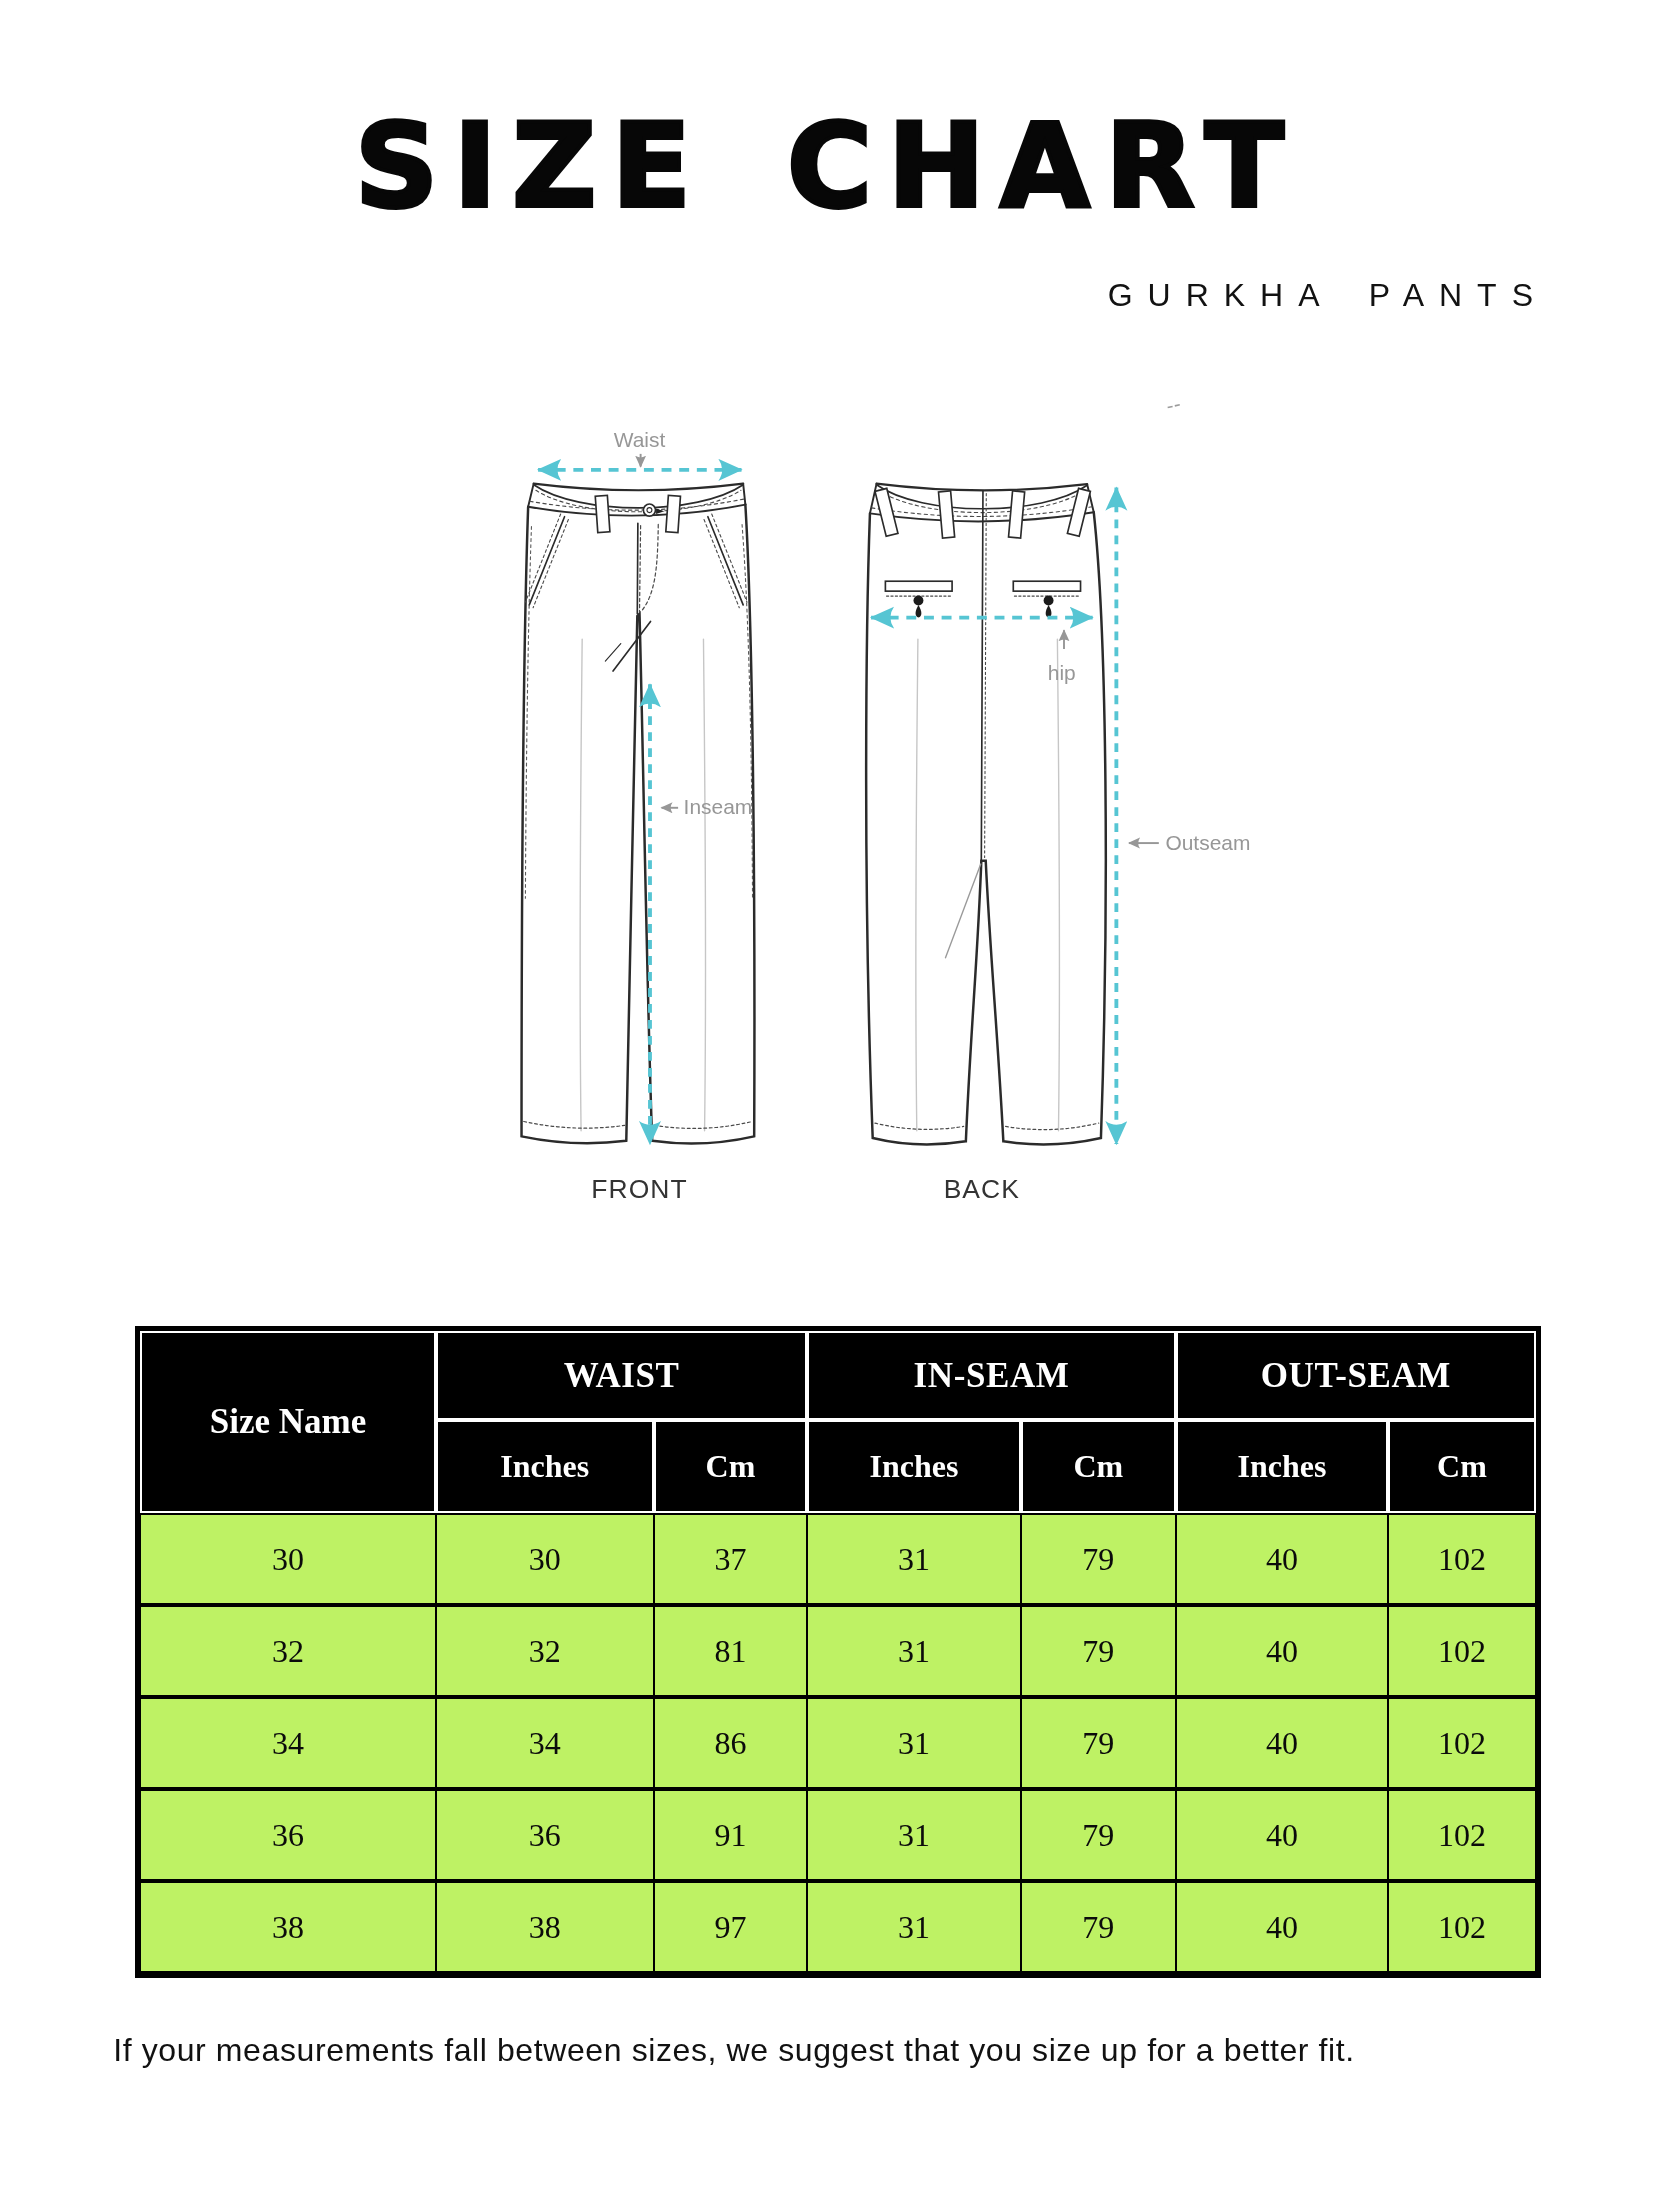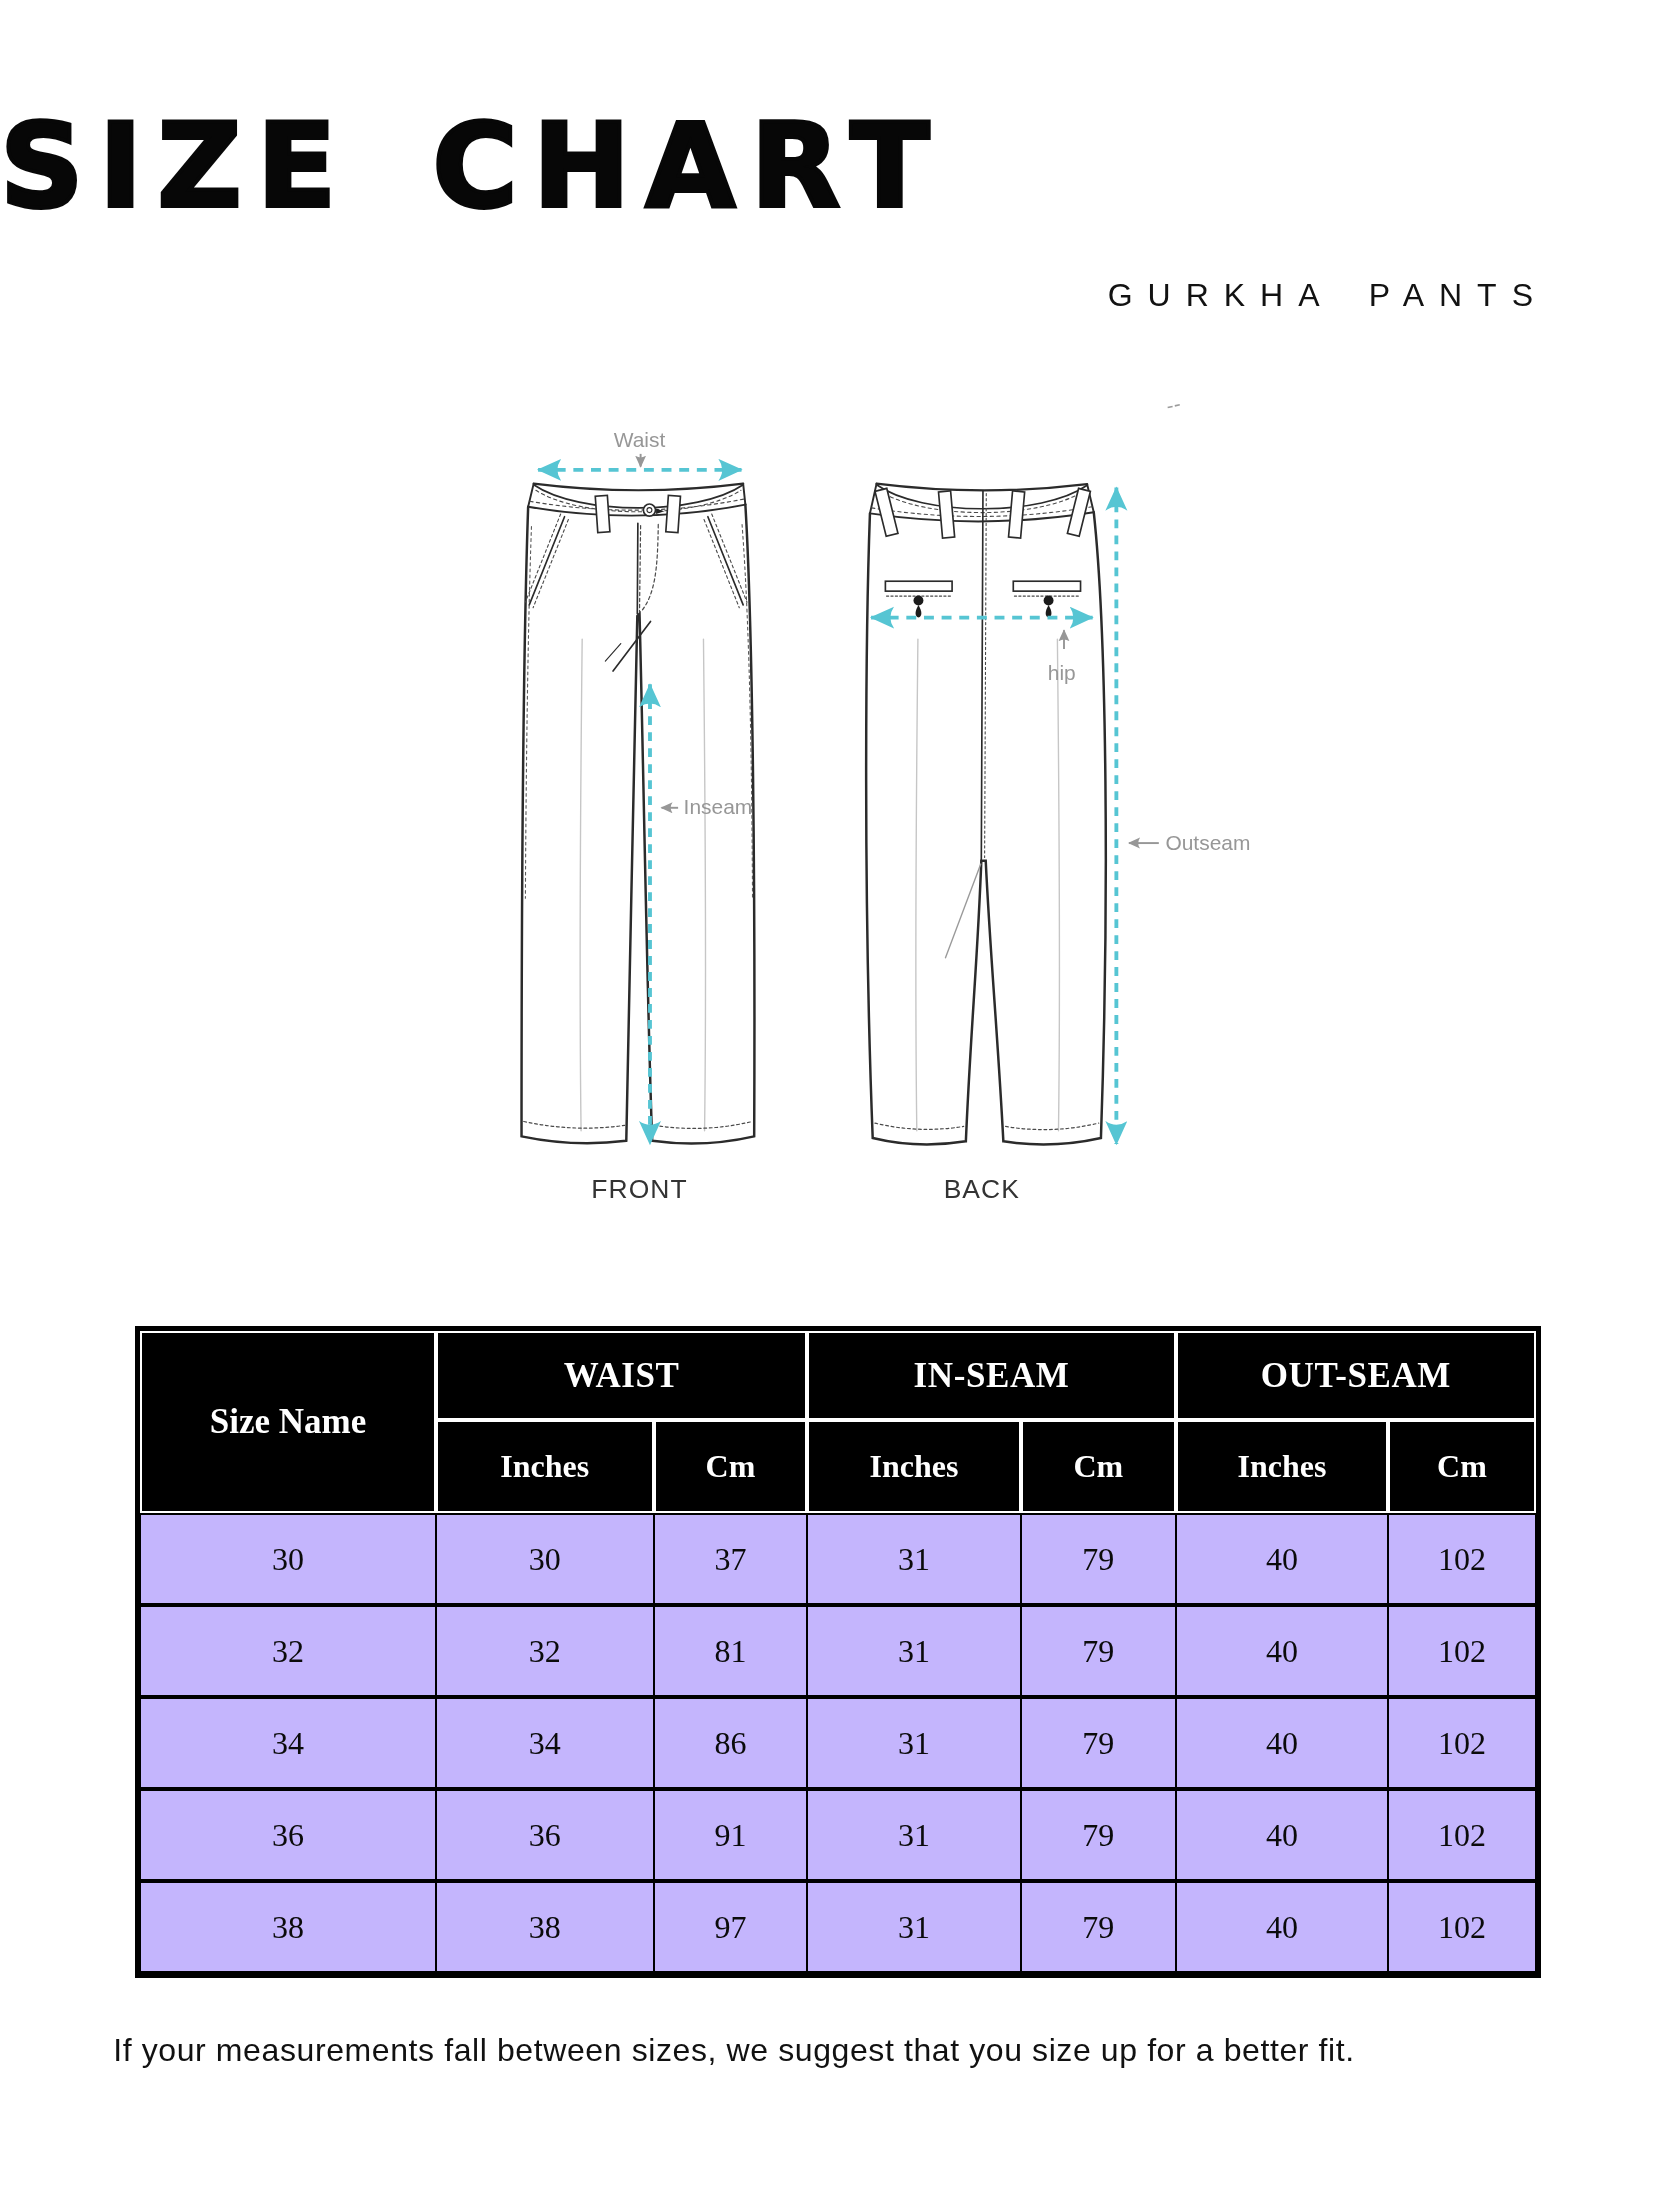--- a/index.html
+++ b/index.html
@@ -1,21 +1,21 @@
 <!DOCTYPE html>
 <html style="font-size:8.8px"><head>
 <meta charset="utf-8">
 <style>
   html,body{margin:0;padding:0;}
   body{
     width:1654px;height:2205px;position:relative;background:#ffffff;
     font-family:"Liberation Sans",sans-serif;overflow:hidden;
   }
   .title{
-    position:absolute;left:0;top:105px;width:1654px;
+    position:absolute;left:0;top:105px;width:1654px;text-align:center;
     font-family:"DejaVu Sans",sans-serif;font-weight:bold;font-size:116px;
     letter-spacing:15.4px;word-spacing:25px;color:#070707;
     -webkit-text-stroke:3.9px #070707;line-height:1.05;
   }
   .subtitle{
     position:absolute;left:0;top:277px;width:1548px;text-align:right;
     font-size:32px;font-weight:400;letter-spacing:15px;word-spacing:12px;
     color:#121212;padding-left:26px;box-sizing:border-box;
   }
   .diagram{position:absolute;left:419px;top:402px;width:860px;height:816px;}
@@ -28,21 +28,21 @@
     table-layout:fixed;font-family:"Liberation Serif",serif;
   }
   table.size th{
     background:#000;color:#fff;border:2.2px solid #fff;
     font-weight:bold;text-align:center;vertical-align:middle;
   }
   th.group{height:83px;font-size:35px;letter-spacing:0.6px;}
   th.sub{height:87px;font-size:32px;}
   th.corner{font-size:35px;margin-top:43px;}
   table.size td{
-    background:#c4b5fd;border:1.7px solid #000;border-top-width:2.8px;border-bottom-width:2.8px;
+    background:#bef264;border:1.7px solid #000;border-top-width:2.8px;border-bottom-width:2.8px;
     height:86px;text-align:center;vertical-align:middle;font-size:32px;color:#0b0b0b;
   }
   .footer{
     position:absolute;left:0;top:2024px;width:1468px;text-align:center;
     font-size:32px;line-height:53px;color:#111111;letter-spacing:0.6px;
   }
 </style>
 </head>
 <body>
 

